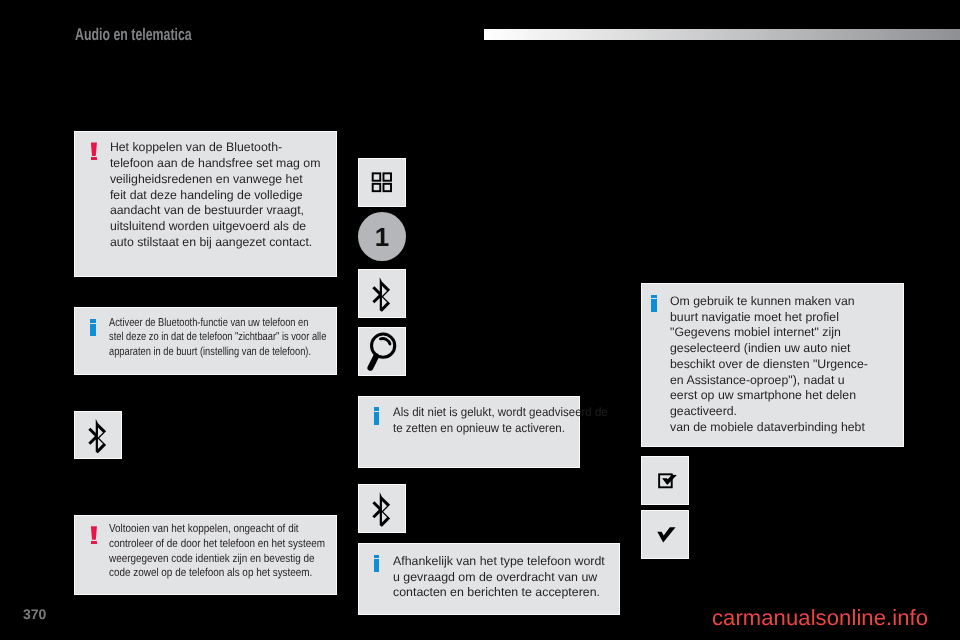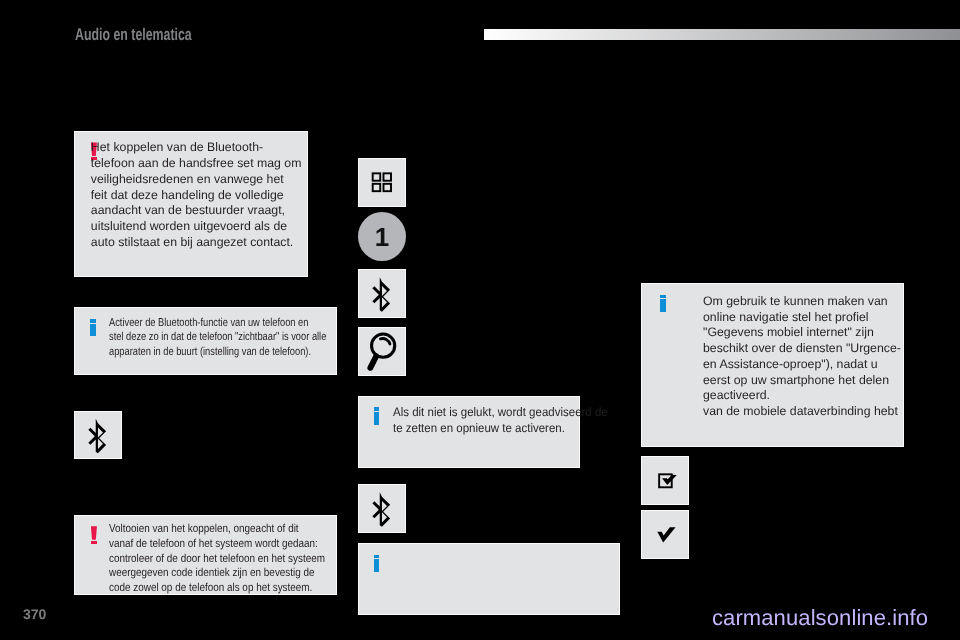--- a/index.html
+++ b/index.html
@@ -10,21 +10,21 @@
   .page{position:relative;width:960px;height:640px;background:#000;}
   .abs{position:absolute;}
 
   
   #hdr-title{left:75.1px;top:24.6px;color:#808285;font-size:17px;font-weight:bold;transform:scaleX(0.7269);transform-origin:left top;white-space:nowrap;}
   #hdr-rule{left:484px;top:29px;width:476px;height:11px;
             background:linear-gradient(90deg,#ffffff 0%,#8f9093 100%);}
 
   
   #page-number{left:23px;top:606px;color:#7c7c7c;font-size:14px;font-weight:bold;}
-  #watermark{left:712px;top:605px;color:#c4b5fd;font-size:22px;letter-spacing:0.1px;}
+  #watermark{left:712px;top:605px;color:#ef4444;font-size:22px;letter-spacing:0.1px;}
 
   .box{background:#e2e3e5;border:1px solid #fbfbfb;box-sizing:border-box;}
 
   .note{display:flex;}
   .note .marker{flex:0 0 auto;position:relative;margin-right:var(--gap,13px);}
   .note .body{flex:1 1 auto;color:#231f20;}
 
   
   .bang{width:6.1px;position:relative;}
   .bang .stem{position:absolute;left:0;top:var(--mt,0px);width:6.1px;height:13.6px;background:#e8174a;
@@ -54,35 +54,35 @@
   #mc-info2 .marker{--mt:0.76px;}
   #rc-info .marker{--mt:0.84px;--gap:13.45px;}
   #lc-warn-top .marker{--gap:12.93px;}
   #lc-info .marker{--gap:13.86px;}
   #lc-warn-bot .marker{--gap:12.42px;}
   #mc-info1 .marker,#mc-info2 .marker{--gap:13.72px;}
   #mc-info1 .body,#mc-info2 .body{line-height:15.7px;}
   #rc-info .body{line-height:15.73px;}
 
   
-  #lc-warn-top{left:74px;top:130.5px;width:234px;height:146.5px;padding:8.2px 0 0 15.87px;flex-direction:column;}
+  #lc-warn-top{left:74px;top:130.5px;width:263px;height:146.5px;padding:8.2px 0 0 15.87px;}
   #lc-info   {left:74px;top:307px;width:263px;height:68px;padding:8.0px 0 0 14.94px;}
   #lc-bt     {left:74px;top:411px;width:48px;height:48px;}
   #lc-warn-bot{left:74px;top:515px;width:263px;height:80px;padding:6.0px 0 0 15.88px;}
 
   #mc-grid   {left:358px;top:158px;width:48px;height:49px;}
   #mc-badge  {left:358px;top:212px;width:48px;height:49px;border-radius:50%;background:#b4b6ba;
               color:#111;font-size:26px;font-weight:bold;text-align:center;line-height:50px;}
   #mc-bt1    {left:358px;top:269px;width:48px;height:49px;}
   #mc-search {left:358px;top:327px;width:48px;height:49px;}
   #mc-info1  {left:358px;top:396px;width:222px;height:72px;padding:8.0px 0 0 14.58px;}
   #mc-bt2    {left:358px;top:484px;width:48px;height:49px;}
   #mc-info2  {left:358px;top:543px;width:262px;height:72px;padding:10.0px 0 0 14.58px;}
 
-  #rc-info   {left:641px;top:283px;width:263px;height:164px;padding:10.0px 0 0 18px;gap:24px;}
+  #rc-info   {left:641px;top:283px;width:263px;height:164px;padding:10.0px 0 0 9px;}
   #rc-tile1  {left:641px;top:456px;width:48px;height:49px;}
   #rc-tile2  {left:641px;top:510px;width:48px;height:49px;}
 
   .tile{display:flex;align-items:center;justify-content:center;}
   .tile svg{width:100%;height:100%;display:block;}
   .tile svg{fill:#000;}
   .tile svg [fill="none"]{fill:none;}
 </style>
 </head>
 <body>
@@ -126,21 +126,20 @@
       </svg>
   </div>
 
   <div class="abs box note" id="lc-warn-bot">
     <div class="marker bang">
       <i class="stem"></i>
         <i class="dot"></i>
     </div>
     <div class="body t-cond sx-862">
       <div class="ln"><span>Voltooien van het koppelen, ongeacht of dit</span></div>
-      <div class="ln"><span>vanaf de telefoon of het systeem wordt gedaan:</span></div>
       <div class="ln"><span>controleer of de door het telefoon en het systeem</span></div>
       <div class="ln"><span>weergegeven code identiek zijn en bevestig de</span></div>
       <div class="ln"><span>code zowel op de telefoon als op het systeem.</span></div>
     </div>
   </div>
 
   <div class="abs box tile" id="mc-grid">
     <svg class="grid" viewBox="0 0 100 100">
         <rect x="29.79" y="30.1" width="16.36" height="16.02" fill="none" stroke="#000" stroke-width="4.17"></rect>
         <rect x="53.23" y="30.1" width="16.35" height="16.02" fill="none" stroke="#000" stroke-width="4.17"></rect>
@@ -182,31 +181,37 @@
     <svg class="bt" viewBox="0 0 100 100">
         <path d="M45.1 14.5 L45.1 45.8 L33.5 34.2 L29.0 38.7 L43.1 52.8 L29.0 66.9 L33.5 71.4 L45.1 59.8 L45.1 86.5 L49.9 89.5 L67.6 71.8 L52.7 56.9 L56.1 53.5 L67.6 42.0 L49.9 24.3 Z M49.9 33.6 L60.9 44.6 L49.9 55.6 Z M49.9 58.2 L60.9 69.2 L49.9 80.2 Z"></path>
       </svg>
   </div>
 
   <div class="abs box note" id="mc-info2">
     <div class="marker info">
       <i class="dot"></i>
         <i class="stem"></i>
     </div>
+    <div class="body t-reg sx-1005">
+      <div class="ln"><span>Afhankelijk van het type telefoon wordt</span></div>
+      <div class="ln"><span>u gevraagd om de overdracht van uw</span></div>
+      <div class="ln"><span>contacten en berichten te accepteren.</span></div>
+    </div>
   </div>
 
   <div class="abs box note" id="rc-info">
     <div class="marker info">
       <i class="dot"></i>
         <i class="stem"></i>
     </div>
     <div class="body t-reg sx-100">
       <div class="ln"><span>Om gebruik te kunnen maken van</span></div>
-      <div class="ln"><span>online navigatie stel het profiel</span></div>
+      <div class="ln"><span>buurt navigatie moet het profiel</span></div>
       <div class="ln"><span>"</span><b>Gegevens mobiel internet</b><span>" zijn</span></div>
+      <div class="ln"><span>geselecteerd (indien uw auto niet</span></div>
       <div class="ln"><span>beschikt over de diensten "Urgence-</span></div>
       <div class="ln"><span>en Assistance-oproep"), nadat u</span></div>
       <div class="ln"><span>eerst op uw smartphone het delen</span></div>
       <div class="ln"><span>geactiveerd.</span></div>
       <div class="ln"><span>van de mobiele dataverbinding hebt</span></div>
     </div>
   </div>
 
   <div class="abs box tile" id="rc-tile1">
     <svg class="cbx" viewBox="0 0 100 100">

